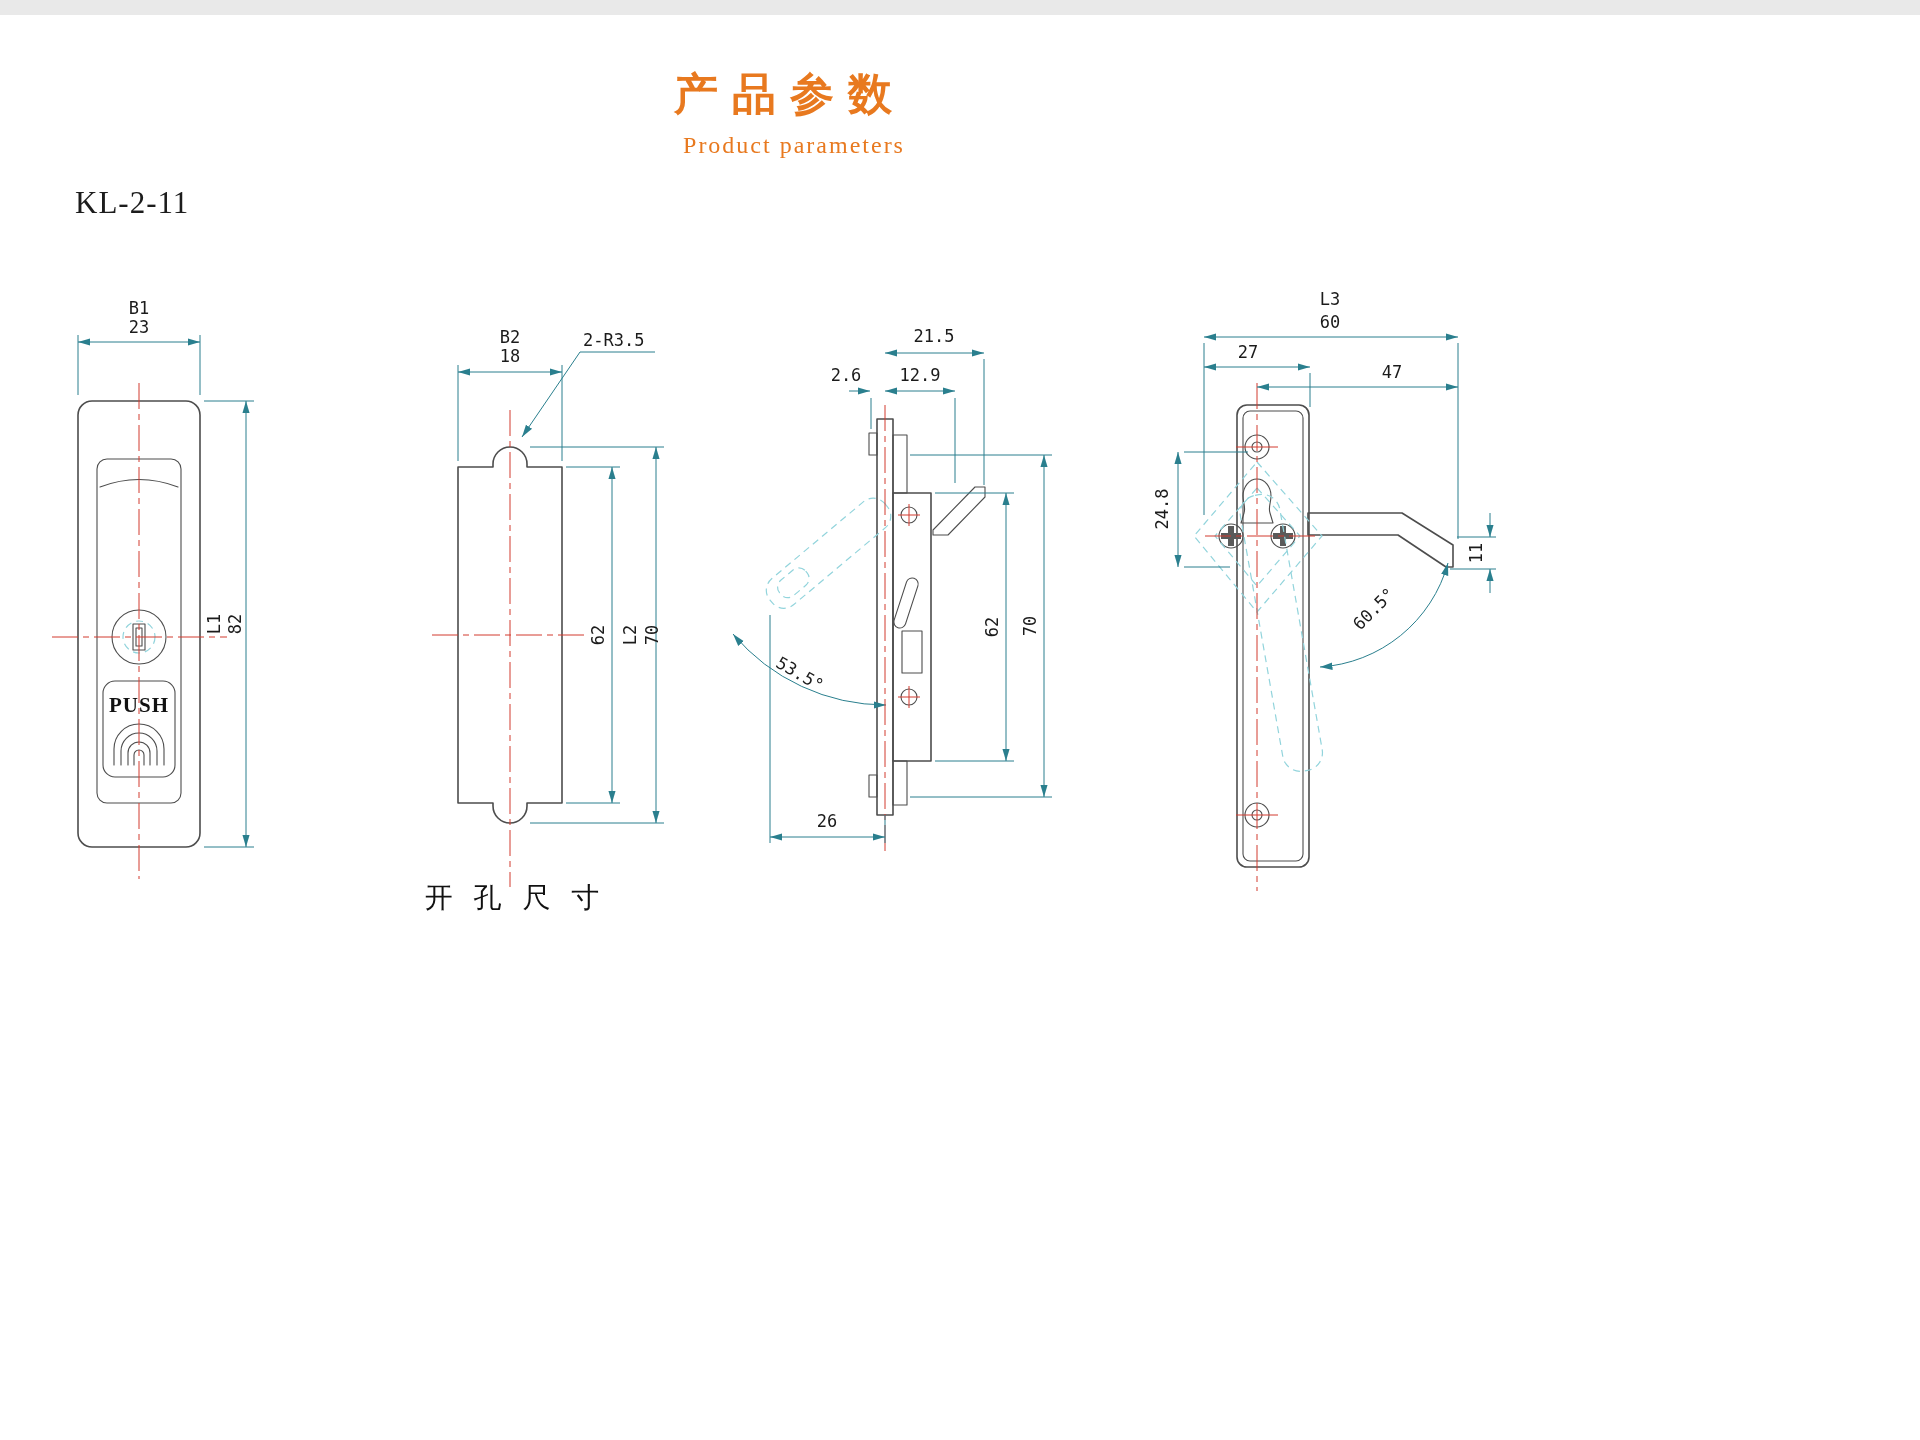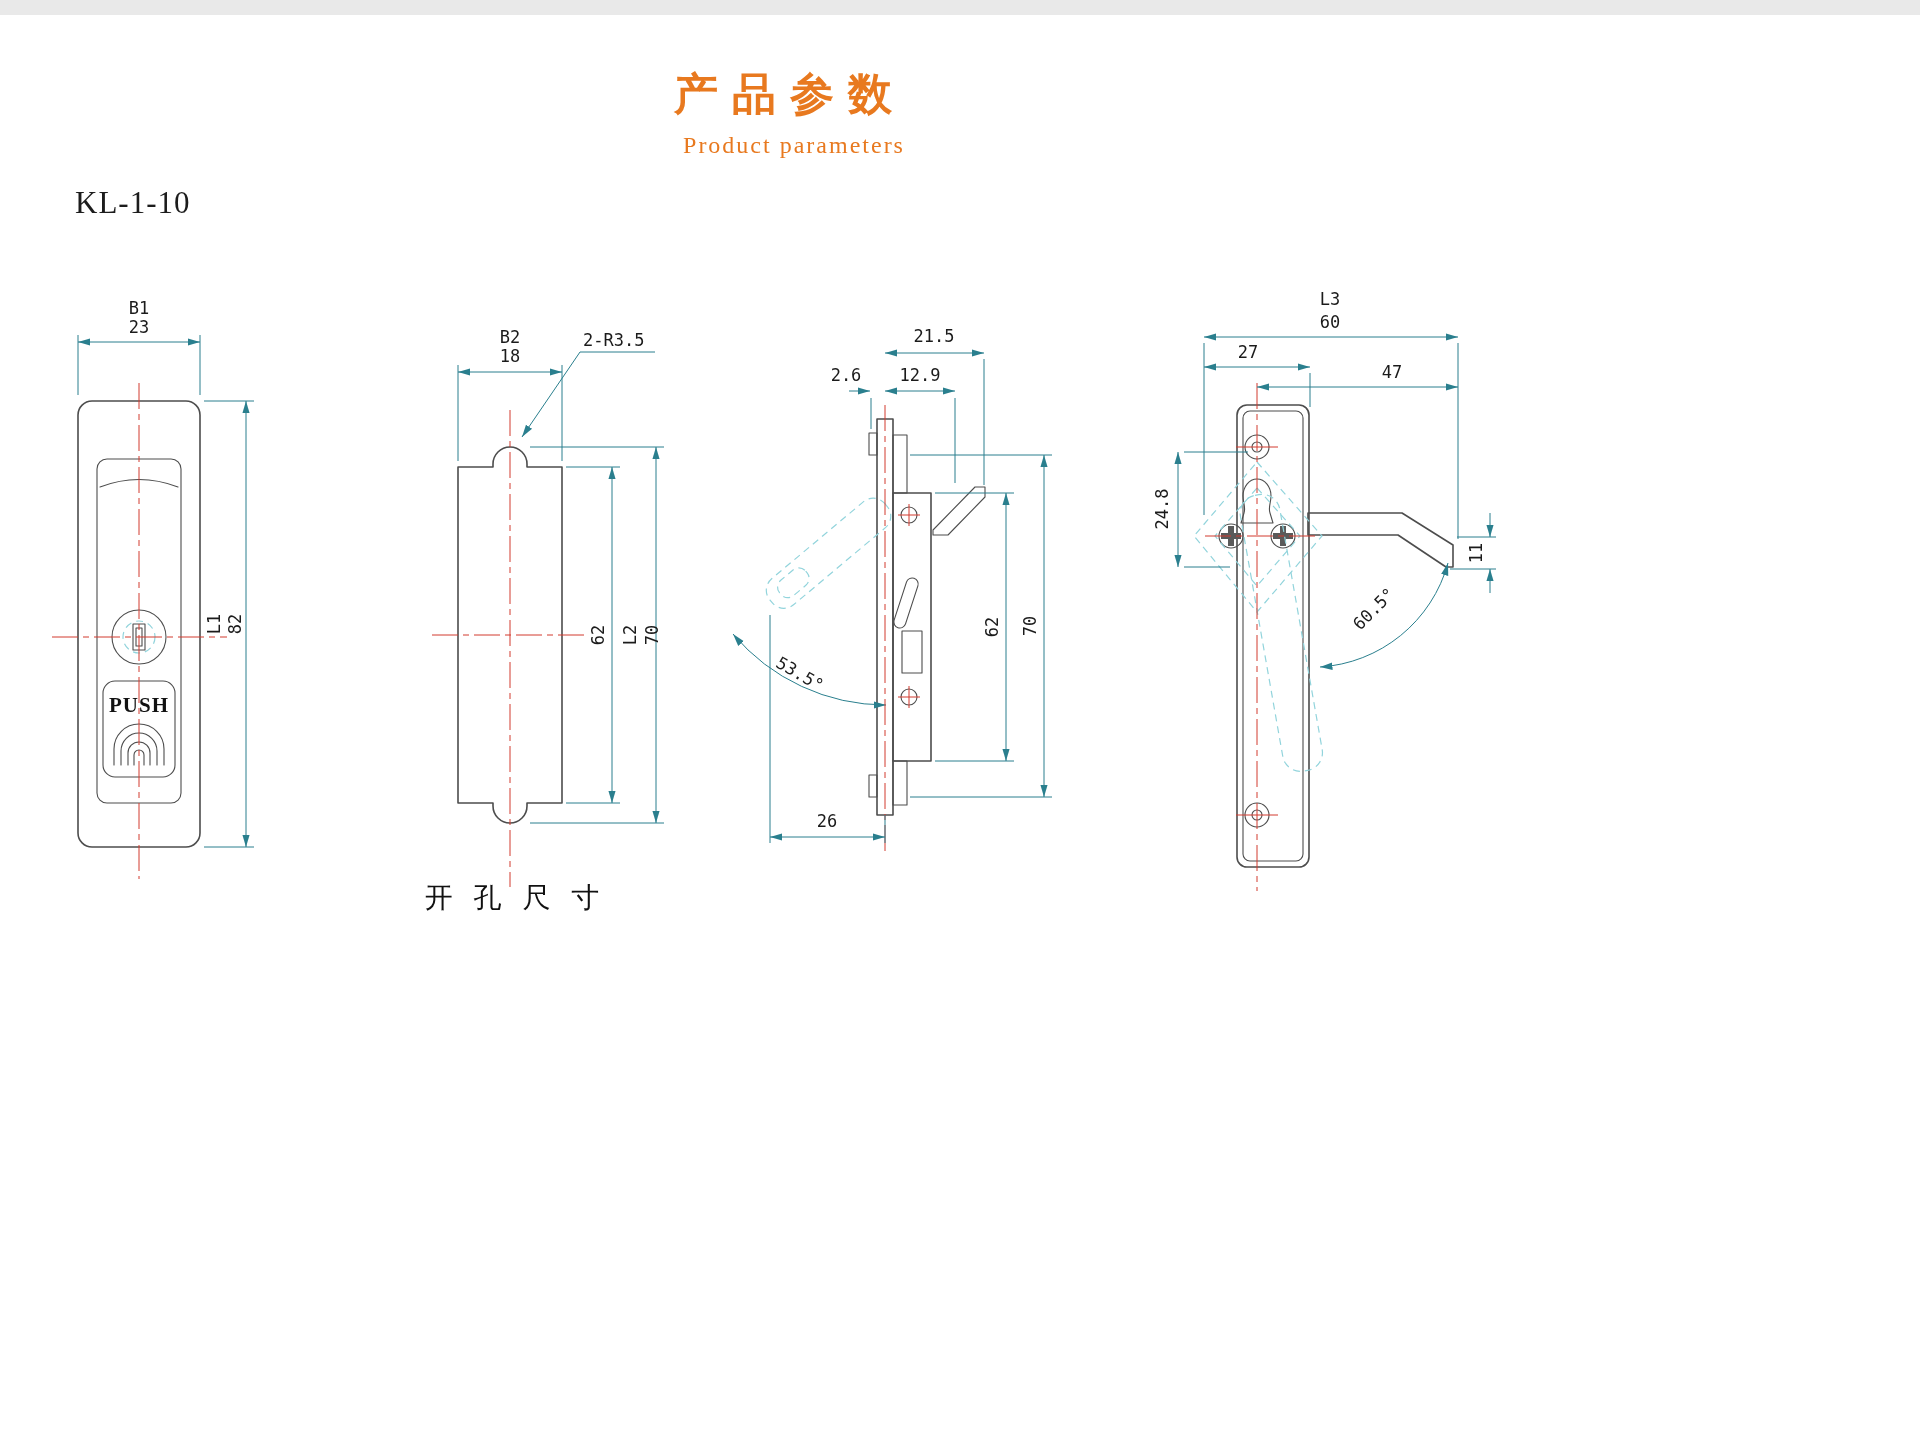--- a/index.html
+++ b/index.html
@@ -27,21 +27,21 @@
   .pushtext{ fill:#111; font-family:"Liberation Serif",serif; font-size:21px; font-weight:bold; letter-spacing:1px; }
   .screw   { fill:#5a5a5a; }
 </style>
 </head>
 <body>
 
 <div class="page">
 
   <div class="title-cn">产品参数</div>
   <div class="title-en">Product parameters</div>
-  <div class="model">KL-1-10</div>
+  <div class="model">KL-2-11</div>
 
   <svg class="drawing" width="1920" height="1440" viewBox="0 0 1920 1440">
     <defs>
       <marker id="da" viewBox="0 0 12 8" markerWidth="13" markerHeight="9" refX="11.5" refY="4" orient="auto-start-reverse">
         <path d="M11.5,4 L0,0.6 L0,7.4 Z" fill="#2a7f8e"></path>
       </marker>
     </defs>
 
     <g>
       <g>

